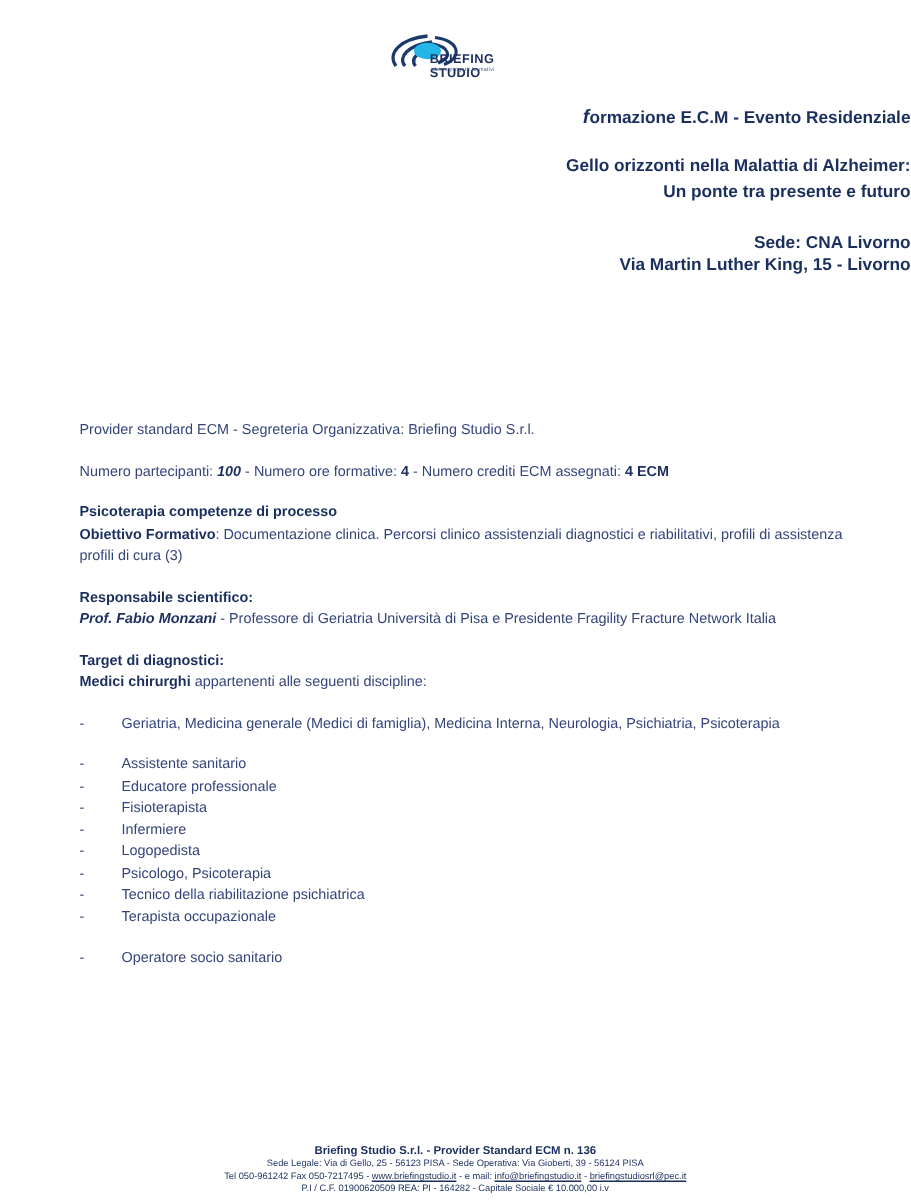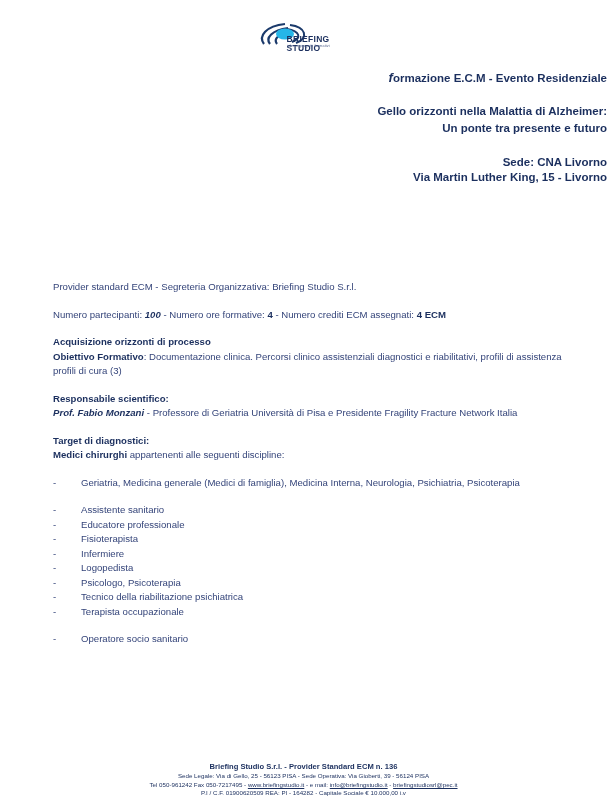--- a/index.html
+++ b/index.html
@@ -190,21 +190,21 @@
     </div>
   </div>
 
   <div class="body-area">
 
     <div class="para">Provider standard ECM - Segreteria Organizzativa: Briefing Studio S.r.l.</div>
 
     <div class="para"><span>Numero partecipanti: </span><span class="bi">100</span><span> - Numero ore formative: </span><span class="bold">4</span><span> - Numero crediti ECM assegnati: </span><span class="bold">4 ECM</span></div>
 
     <div class="para">
-      <div class="blk-head">Acquisizione orizzonti di processo</div>
+      <div class="blk-head">Psicoterapia competenze di processo</div>
       <div><span class="blk-head">Obiettivo Formativo</span><span>: Documentazione clinica. Percorsi clinico assistenziali diagnostici e riabilitativi, profili di assistenza profili di cura (3)</span></div>
     </div>
 
     <div class="para">
       <div class="blk-head">Responsabile scientifico:</div>
       <div><span class="bi">Prof. Fabio Monzani</span><span> - Professore di Geriatria Università di Pisa e Presidente Fragility Fracture Network Italia</span></div>
     </div>
 
     <div class="para">
       <div class="blk-head">Target di diagnostici:</div>

